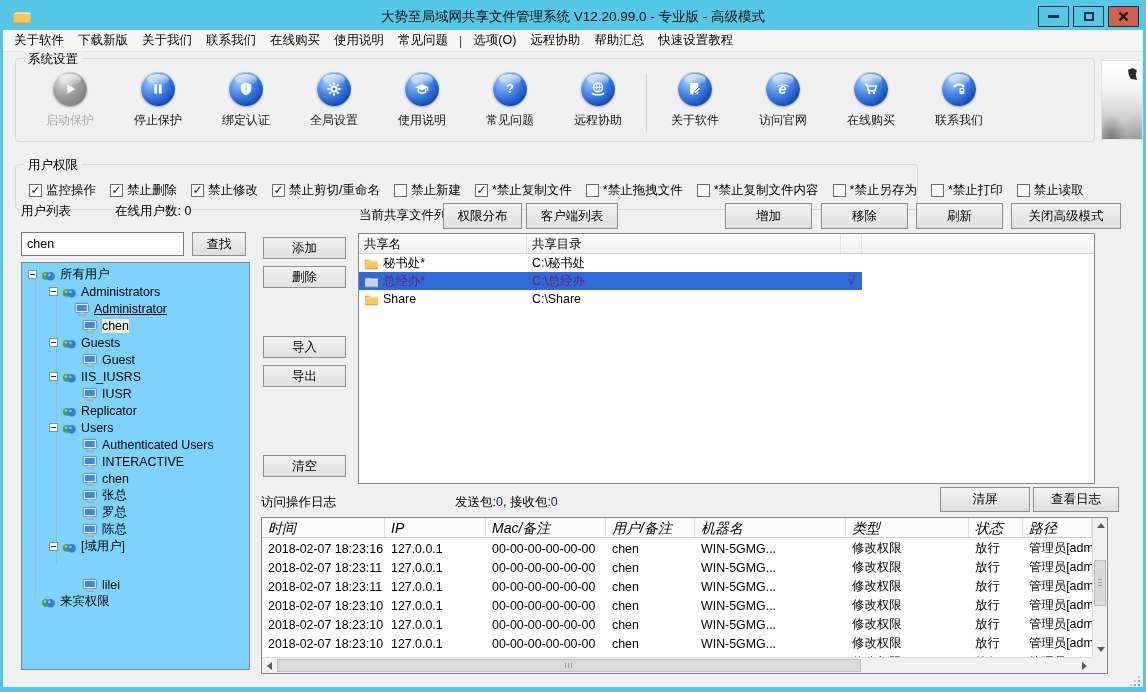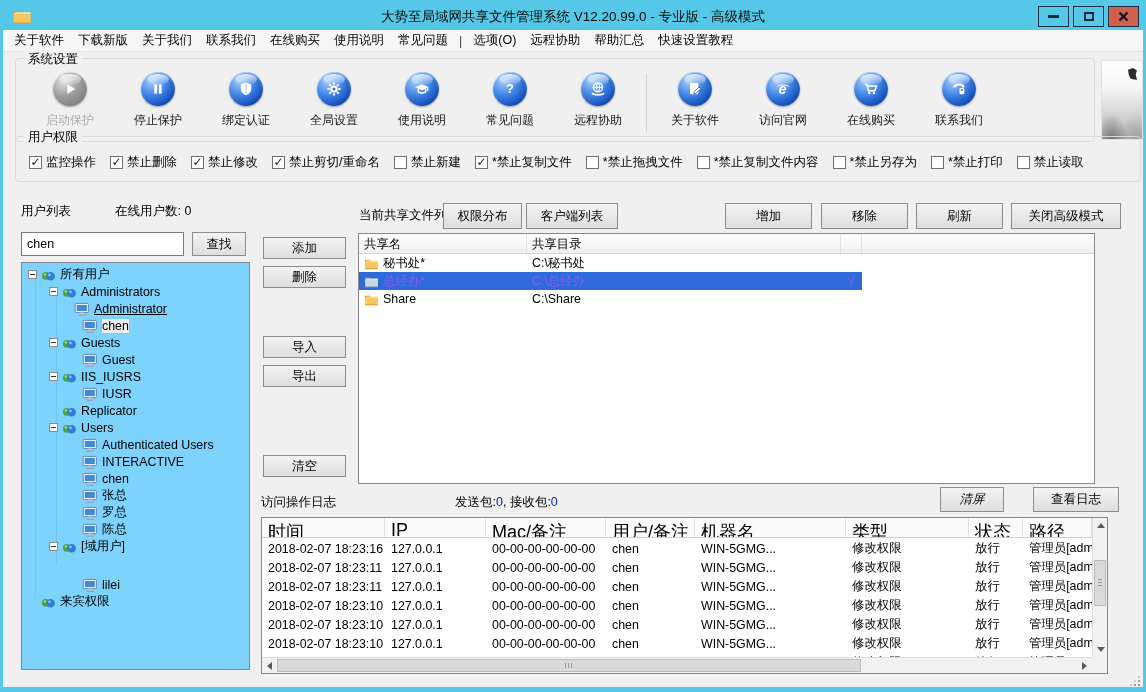--- a/index.html
+++ b/index.html
@@ -76,27 +76,27 @@
   .tw-ico{width:16px;height:16px;margin-right:4px;flex:none;}
   .tree-row.hl .tw-lbl{background:#ededed;outline:1px dotted #b5b5b5;}
   
   .share-table{position:absolute;background:#fff;border:1px solid #828790;overflow:hidden;}
   .share-head{display:grid;grid-template-columns:168px 314px 21px 1fr;height:20px;
     background:linear-gradient(#ffffff,#f0f0f0);border-bottom:1px solid #d5d5d5;font-size:12.4px;}
   .share-head .hc{padding:2px 5px;border-right:1px solid #e2e2e2;display:flex;align-items:center;cursor:pointer;}
   .share-row{height:18px;display:grid;grid-template-columns:168px 314px 21px 1fr;align-items:center;font-size:12.4px;position:relative;cursor:pointer;}
   .share-row .cell{padding:0 5px;display:flex;align-items:center;gap:4px;white-space:nowrap;overflow:hidden;position:relative;z-index:1;}
   .share-row.sel::before{content:"";position:absolute;left:0;top:0;width:503px;height:100%;background:#2e6bd9;}
-  .share-row.sel .cell{color:#8b5cf6;}
+  .share-row.sel .cell{color:#701a75;}
   .share-row .cell svg{flex:none;}
   
   .log-box{position:absolute;background:#fff;border:1px solid #828790;}
   .log-grid{display:grid;grid-template-columns:123px 101px 120px 89px 151px 123px 54px 1fr;}
   .log-head{position:absolute;top:0;left:0;right:15px;height:20px;background:#fbfbfb;border-bottom:1px solid #cfcfcf;}
-  .log-head .hcell{padding:2px 0 0 6px;border-right:1px solid #dedede;font-size:18px;white-space:nowrap;overflow:hidden;cursor:pointer;}
+  .log-head .hcell{padding:2px 0 0 6px;border-right:1px solid #dedede;font-size:14px;white-space:nowrap;overflow:hidden;cursor:pointer;font-style:italic;}
   .log-rows{position:absolute;top:21px;left:0;right:15px;bottom:16px;overflow:hidden;}
   .log-row{height:19px;align-items:center;cursor:default;}
   .lcell{padding-left:6px;font-size:12.4px;white-space:nowrap;overflow:hidden;}
   
   .vscroll{position:absolute;top:0;right:0;bottom:16px;width:15px;background:#f1f1f1;border-left:1px solid #dcdcdc;}
   .hscroll{position:absolute;left:0;right:15px;bottom:0;height:16px;background:#f1f1f1;border-top:1px solid #dcdcdc;display:flex;align-items:stretch;}
   .sb-corner{position:absolute;right:0;bottom:0;width:15px;height:16px;background:#f1f1f1;}
   .sb-btn{width:15px;height:15px;display:flex;align-items:center;justify-content:center;cursor:pointer;flex:none;}
   .tri-up{width:0;height:0;border-left:4px solid transparent;border-right:4px solid transparent;border-bottom:5px solid #5c5c5c;}
   .tri-down{width:0;height:0;border-left:4px solid transparent;border-right:4px solid transparent;border-top:5px solid #5c5c5c;}
@@ -264,21 +264,21 @@
                 <rect x="10.7" y="9.2" width="2.4" height="1.7" fill="#4d82d8"></rect>
               </svg>
             </span>
     <span class="tool-lbl">联系我们</span>
   </div>
         </div>
     </div>
 
     <div class="banner"></div>
 
-    <div class="grpbox" style="left:12px;top:84px;width:1126px;height:46px;">
+    <div class="grpbox" style="left:12px;top:112px;width:903px;height:46px;">
       <span class="legend">用户权限</span>
       <div class="permrow" id="permrow">
           <span class="perm">
     <span class="chk on"></span>
     <span>监控操作</span>
   </span>
           <span class="perm">
     <span class="chk on"></span>
     <span>禁止删除</span>
   </span>
@@ -579,21 +579,21 @@
             </span>
     <span class="cell sr-dir">C:\Share</span>
     <span class="cell sr-chk" style="justify-content:center;padding:0;"></span>
     <span></span>
   </div>
         </div>
     </div>
 
     <span class="slabel" style="left:258px;top:442px;">访问操作日志</span>
     <span class="slabel" style="left:452px;top:442px;"><span>发送包:</span><span class="num">0</span><span>, 接收包:</span><span class="num">0</span></span>
-    <div class="btn" style="left:937px;top:435px;width:64px;height:25px;font-style:italic;">清屏</div>
+    <div class="btn" style="left:937px;top:435px;width:90px;height:25px;">清屏</div>
     <div class="btn" style="left:1030px;top:435px;width:86px;height:25px;">查看日志</div>
 
     <div class="log-box" style="left:258px;top:465px;width:847px;height:157px;">
       <div class="log-head log-grid" id="loghead">
           <span class="hcell">时间</span>
           <span class="hcell">IP</span>
           <span class="hcell">Mac/备注</span>
           <span class="hcell">用户/备注</span>
           <span class="hcell">机器名</span>
           <span class="hcell">类型</span>

